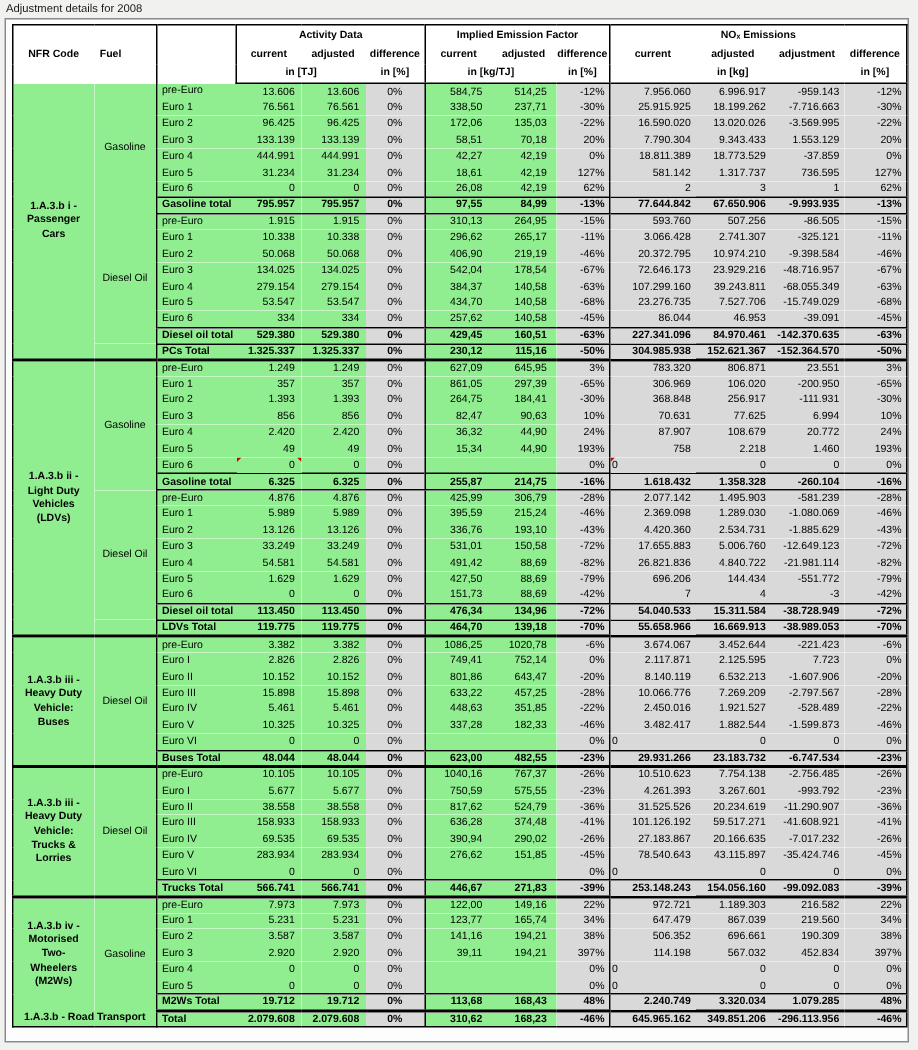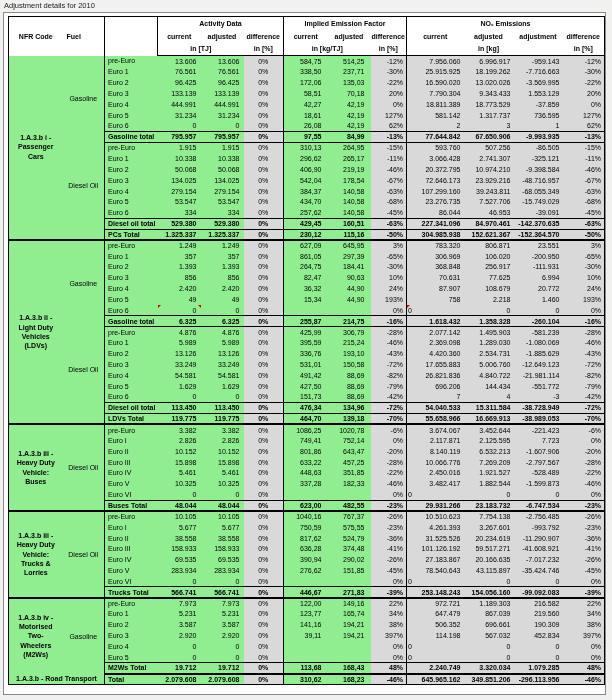--- a/index.html
+++ b/index.html
@@ -34,21 +34,21 @@
   tr.gstart td{border-top:2px solid #000;}
   td.rel{position:relative;}
   td.mk-tl::before{content:"";position:absolute;left:0;top:0;width:0;height:0;
        border-top:3px solid var(--red);border-right:3px solid transparent;}
   td.mk-tr::after{content:"";position:absolute;right:0;top:0;width:0;height:0;
        border-top:3px solid var(--red);border-left:3px solid transparent;}
 </style>
 </head>
 <body>
 
-<div class="title">Adjustment details for 2010</div>
+<div class="title">Adjustment details for 2008</div>
 
 <div class="frame">
   <table>
     <colgroup>
       <col style="width:54px">
         <col style="width:42px">
         <col style="width:53px">
       <col style="width:43px">
         <col style="width:43px">
         <col style="width:40px">

